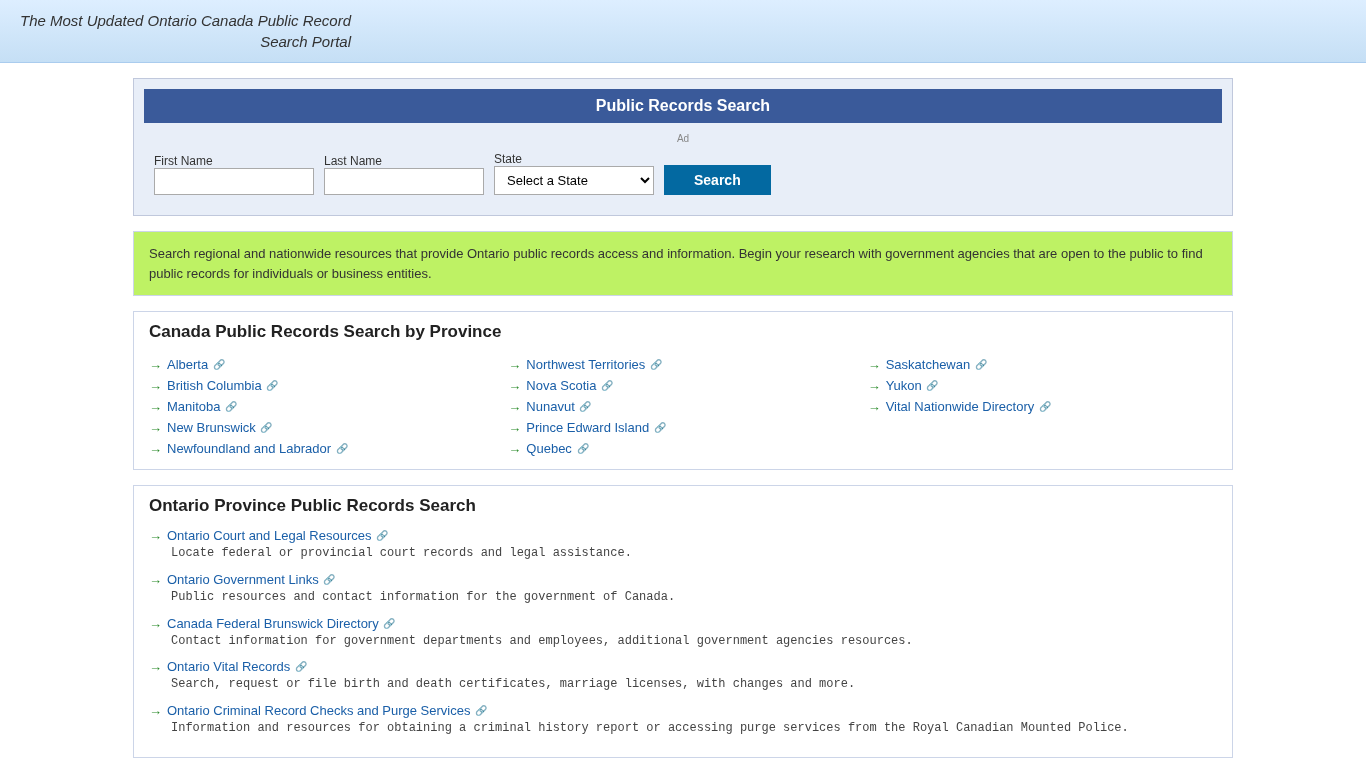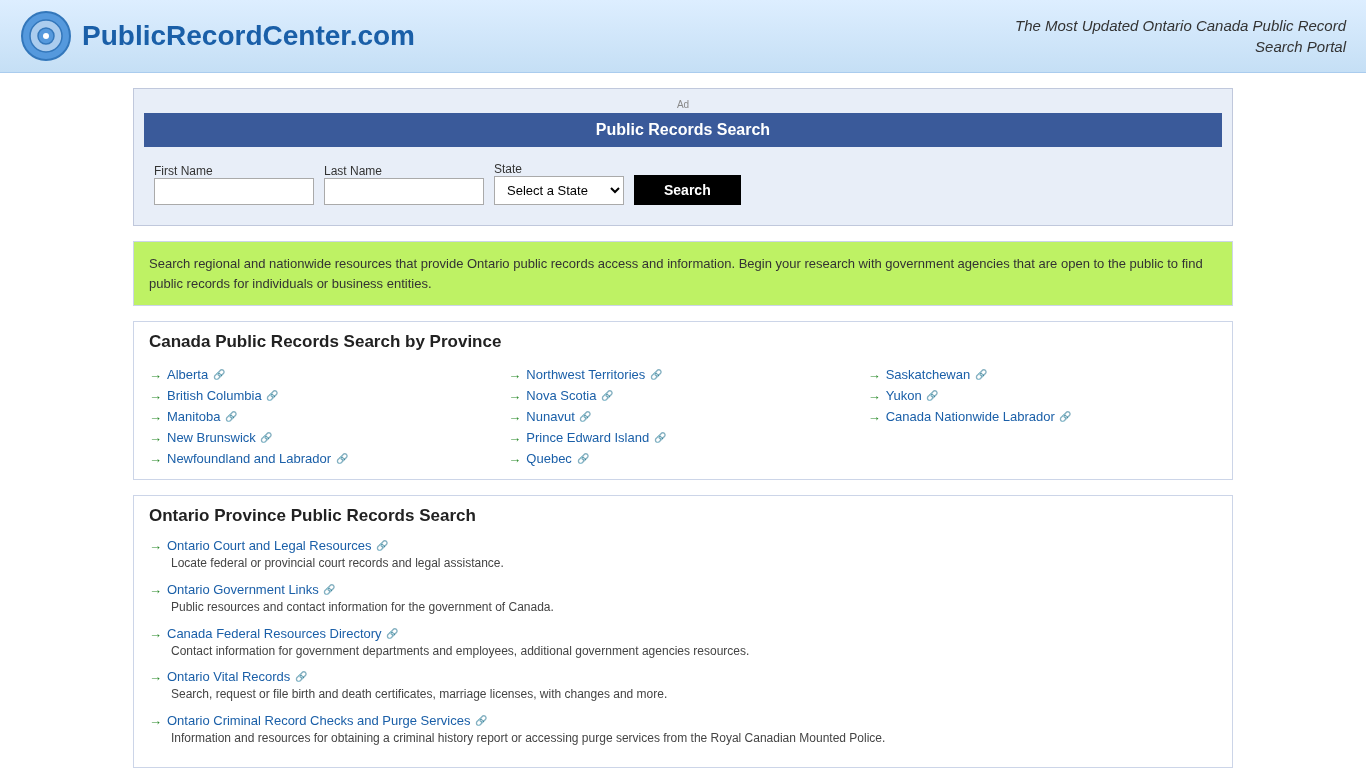--- a/index.html
+++ b/index.html
@@ -76,23 +76,23 @@
       color: #333;
     }
     .form-field input, .form-field select {
       border: 1px solid #aaa;
       padding: 5px 8px;
       font-size: 13px;
       background: #fff;
     }
     #first-name-input { width: 160px; }
     #last-name-input { width: 160px; }
-    #state-select { width: 130px; }
+    #state-select { width: 160px; }
     #search-btn {
-      background: #000000;
+      background: #0369a1;
       color: #fff;
       border: none;
       padding: 6px 30px;
       font-size: 14px;
       font-weight: bold;
       cursor: pointer;
       height: 30px;
     }
 
     
@@ -170,44 +170,36 @@
       color: #1a5fa8;
       text-decoration: none;
       font-size: 13px;
       margin-bottom: 2px;
     }
     .ontario-desc {
       font-size: 12px;
       color: #444;
       margin-left: 22px;
       line-height: 1.4;
+      font-family: Liberation Mono, monospace;
     }
   </style>
 </head>
 <body>
 
 <div id="header">
-  <div id="logo-area">
-    <svg id="logo-icon" viewBox="0 0 52 52" xmlns="http://www.w3.org/2000/svg">
-      <circle cx="26" cy="26" r="24" fill="#5599dd" stroke="#3377bb" stroke-width="2"></circle>
-      <circle cx="26" cy="26" r="16" fill="#aaccee" stroke="#3377bb" stroke-width="1.5"></circle>
-      <circle cx="26" cy="26" r="8" fill="#5599dd" stroke="#3377bb" stroke-width="1.5"></circle>
-      <circle cx="26" cy="26" r="3" fill="#fff"></circle>
-    </svg>
-    <span id="site-title">PublicRecordCenter.com</span>
-  </div>
   <div id="tagline">
     <span>The Most Updated Ontario Canada Public Record</span><br>
     <span>Search Portal</span>
   </div>
 </div>
 
 <div id="ad-container">
+  <div id="search-widget">Public Records Search</div>
   <div id="ad-label">Ad</div>
-  <div id="search-widget">Public Records Search</div>
   <div id="search-form-area">
     <div class="form-field">
       <label>First Name</label>
       <input type="text" id="first-name-input" style="">
     </div>
     <div class="form-field">
       <label>Last Name</label>
       <input type="text" id="last-name-input" style="">
     </div>
     <div class="form-field">
@@ -290,21 +282,21 @@
                    <span>Saskatchewan</span>
                    <span class="ext-icon">🔗</span>
         </a>
         <a href="#" class="province-link">
           <span class="arrow-icon">→</span>
                    <span>Yukon</span>
                    <span class="ext-icon">🔗</span>
         </a>
         <a href="#" class="province-link">
           <span class="arrow-icon">→</span>
-                   <span>Canada Nationwide Labrador</span>
+                   <span>Vital Nationwide Directory</span>
                    <span class="ext-icon">🔗</span>
         </a>
       </div>
   </div>
 </div>
 
 <div id="ontario-section">
   <div id="ontario-title">Ontario Province Public Records Search</div>
   <div id="ontario-items">
       <div class="ontario-item">
@@ -319,21 +311,21 @@
         <a href="#" class="ontario-link">
     <span class="arrow-icon">→</span>
     <span>Ontario Government Links</span>
     <span class="ext-icon">🔗</span>
   </a>
   <div class="ontario-desc">Public resources and contact information for the government of Canada.</div>
       </div>
       <div class="ontario-item">
         <a href="#" class="ontario-link">
     <span class="arrow-icon">→</span>
-    <span>Canada Federal Resources Directory</span>
+    <span>Canada Federal Brunswick Directory</span>
     <span class="ext-icon">🔗</span>
   </a>
   <div class="ontario-desc">Contact information for government departments and employees, additional government agencies resources.</div>
       </div>
       <div class="ontario-item">
         <a href="#" class="ontario-link">
     <span class="arrow-icon">→</span>
     <span>Ontario Vital Records</span>
     <span class="ext-icon">🔗</span>
   </a>

